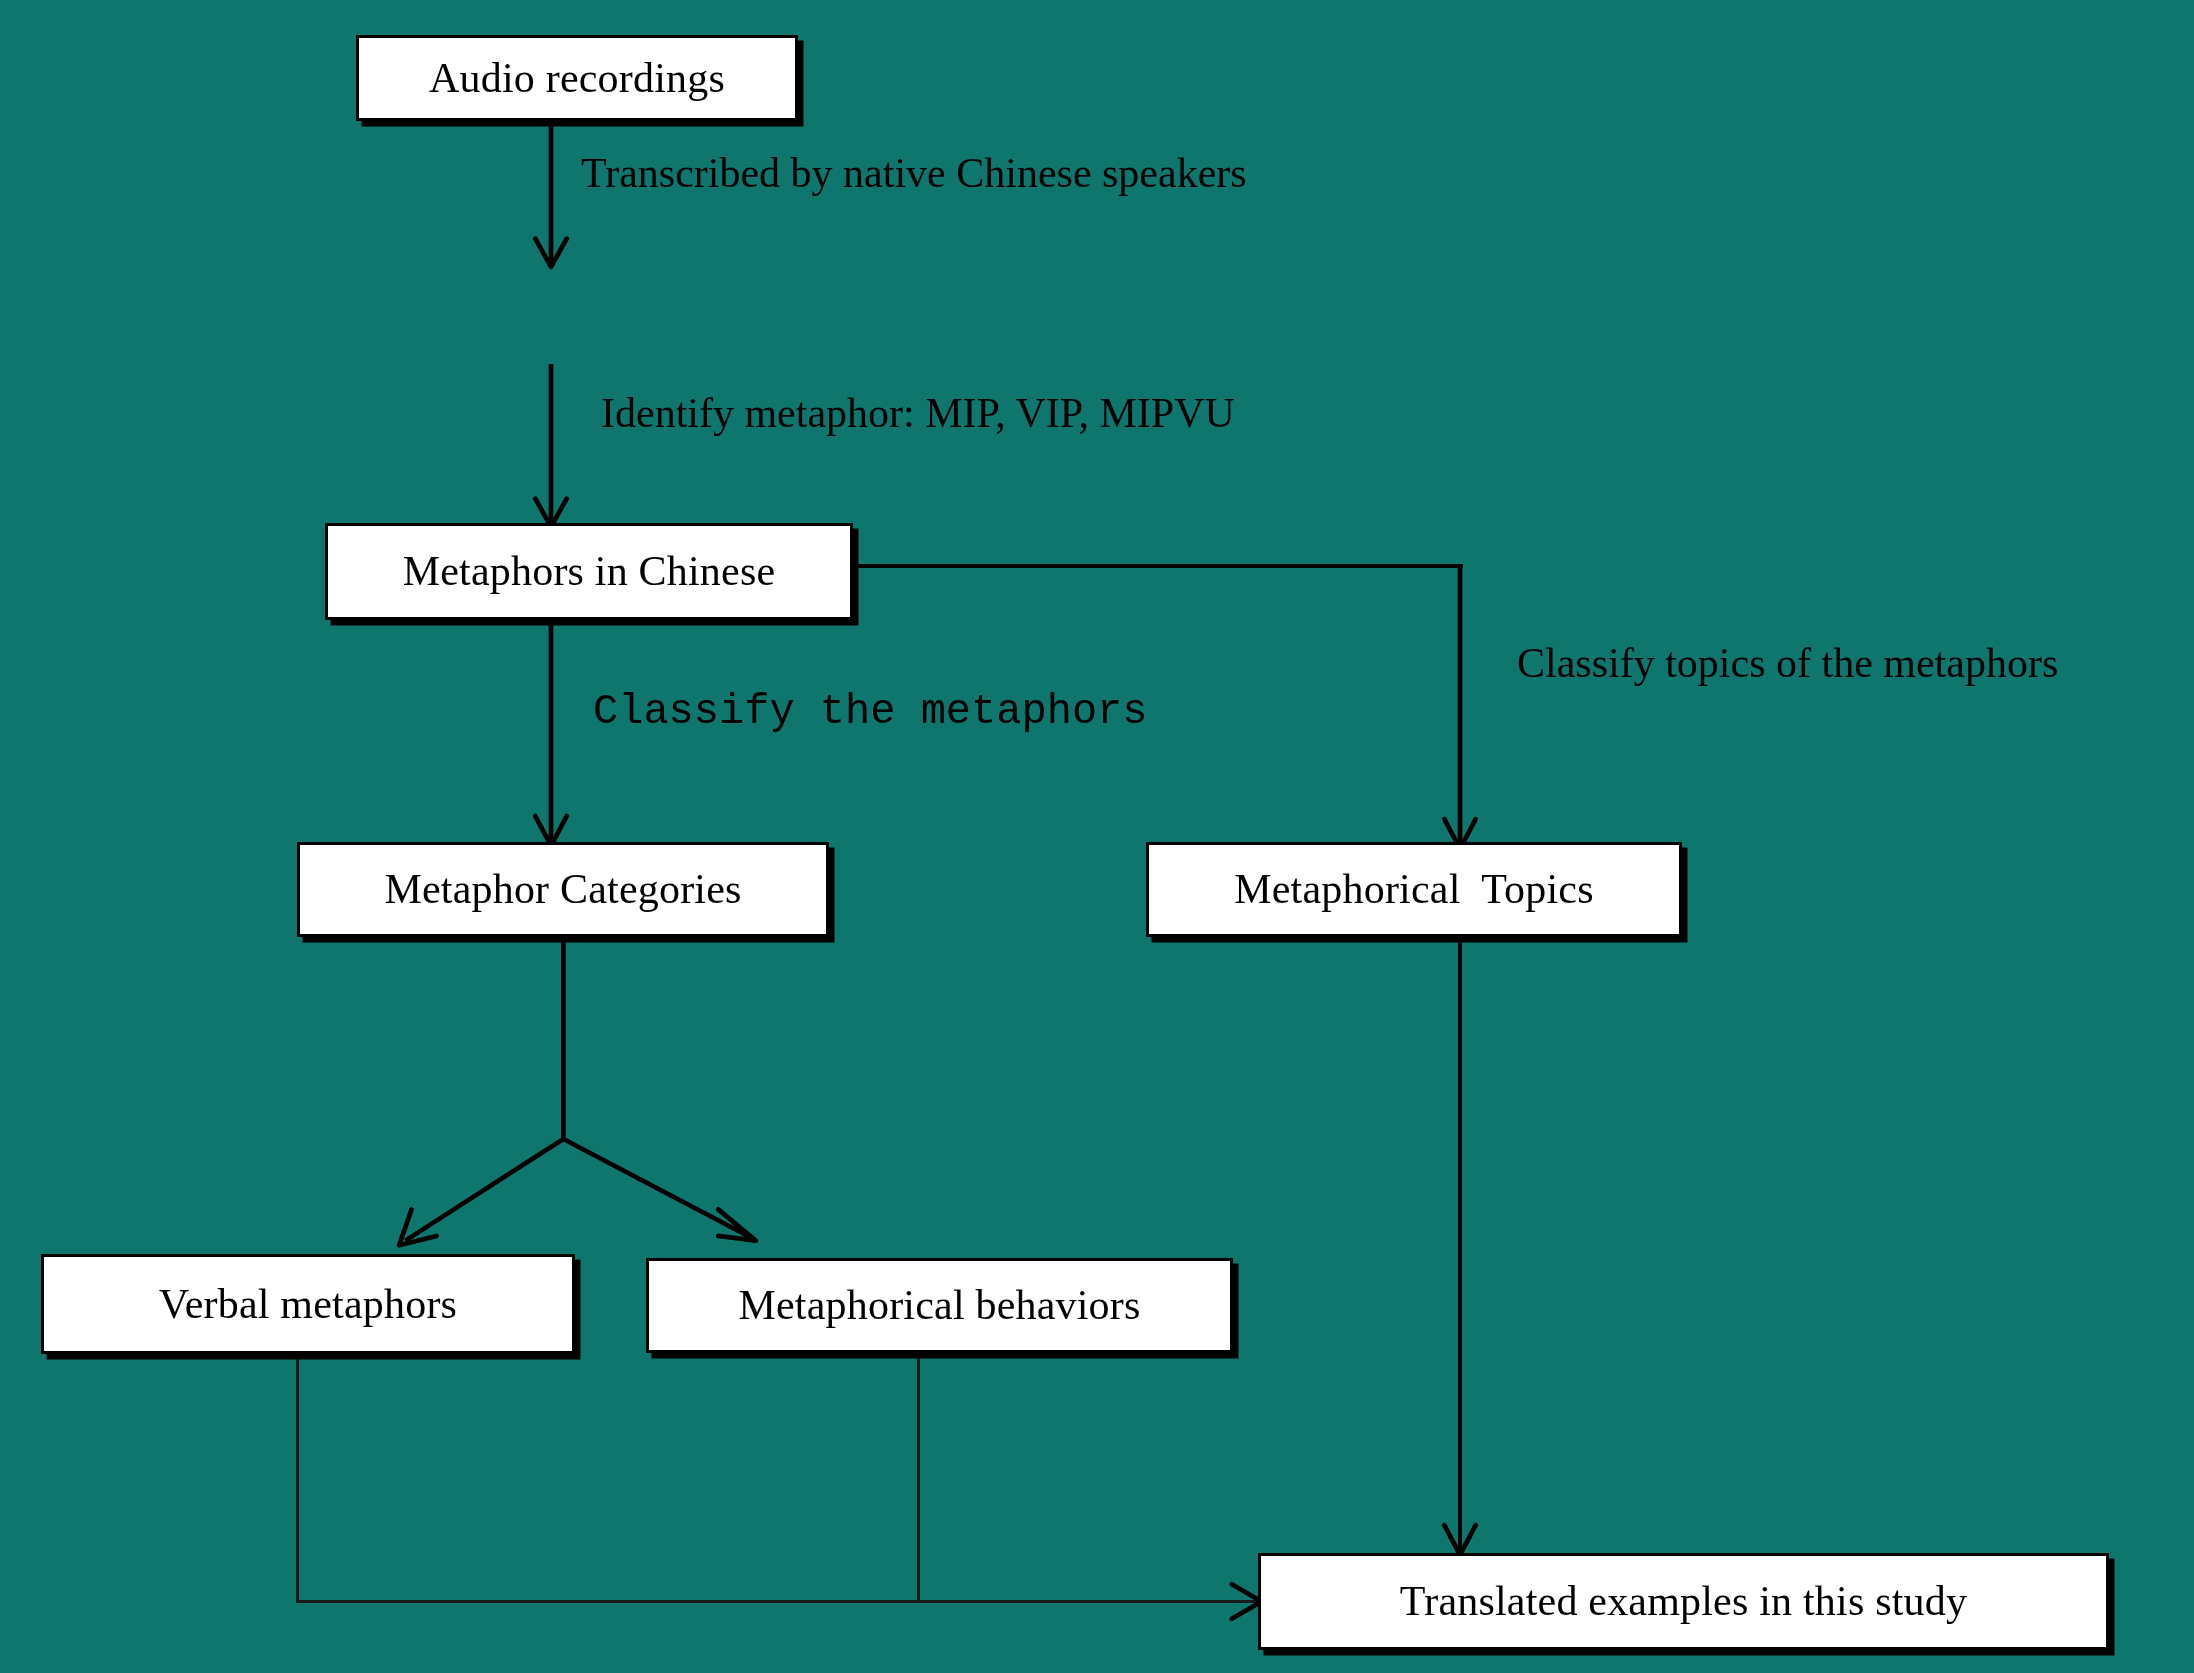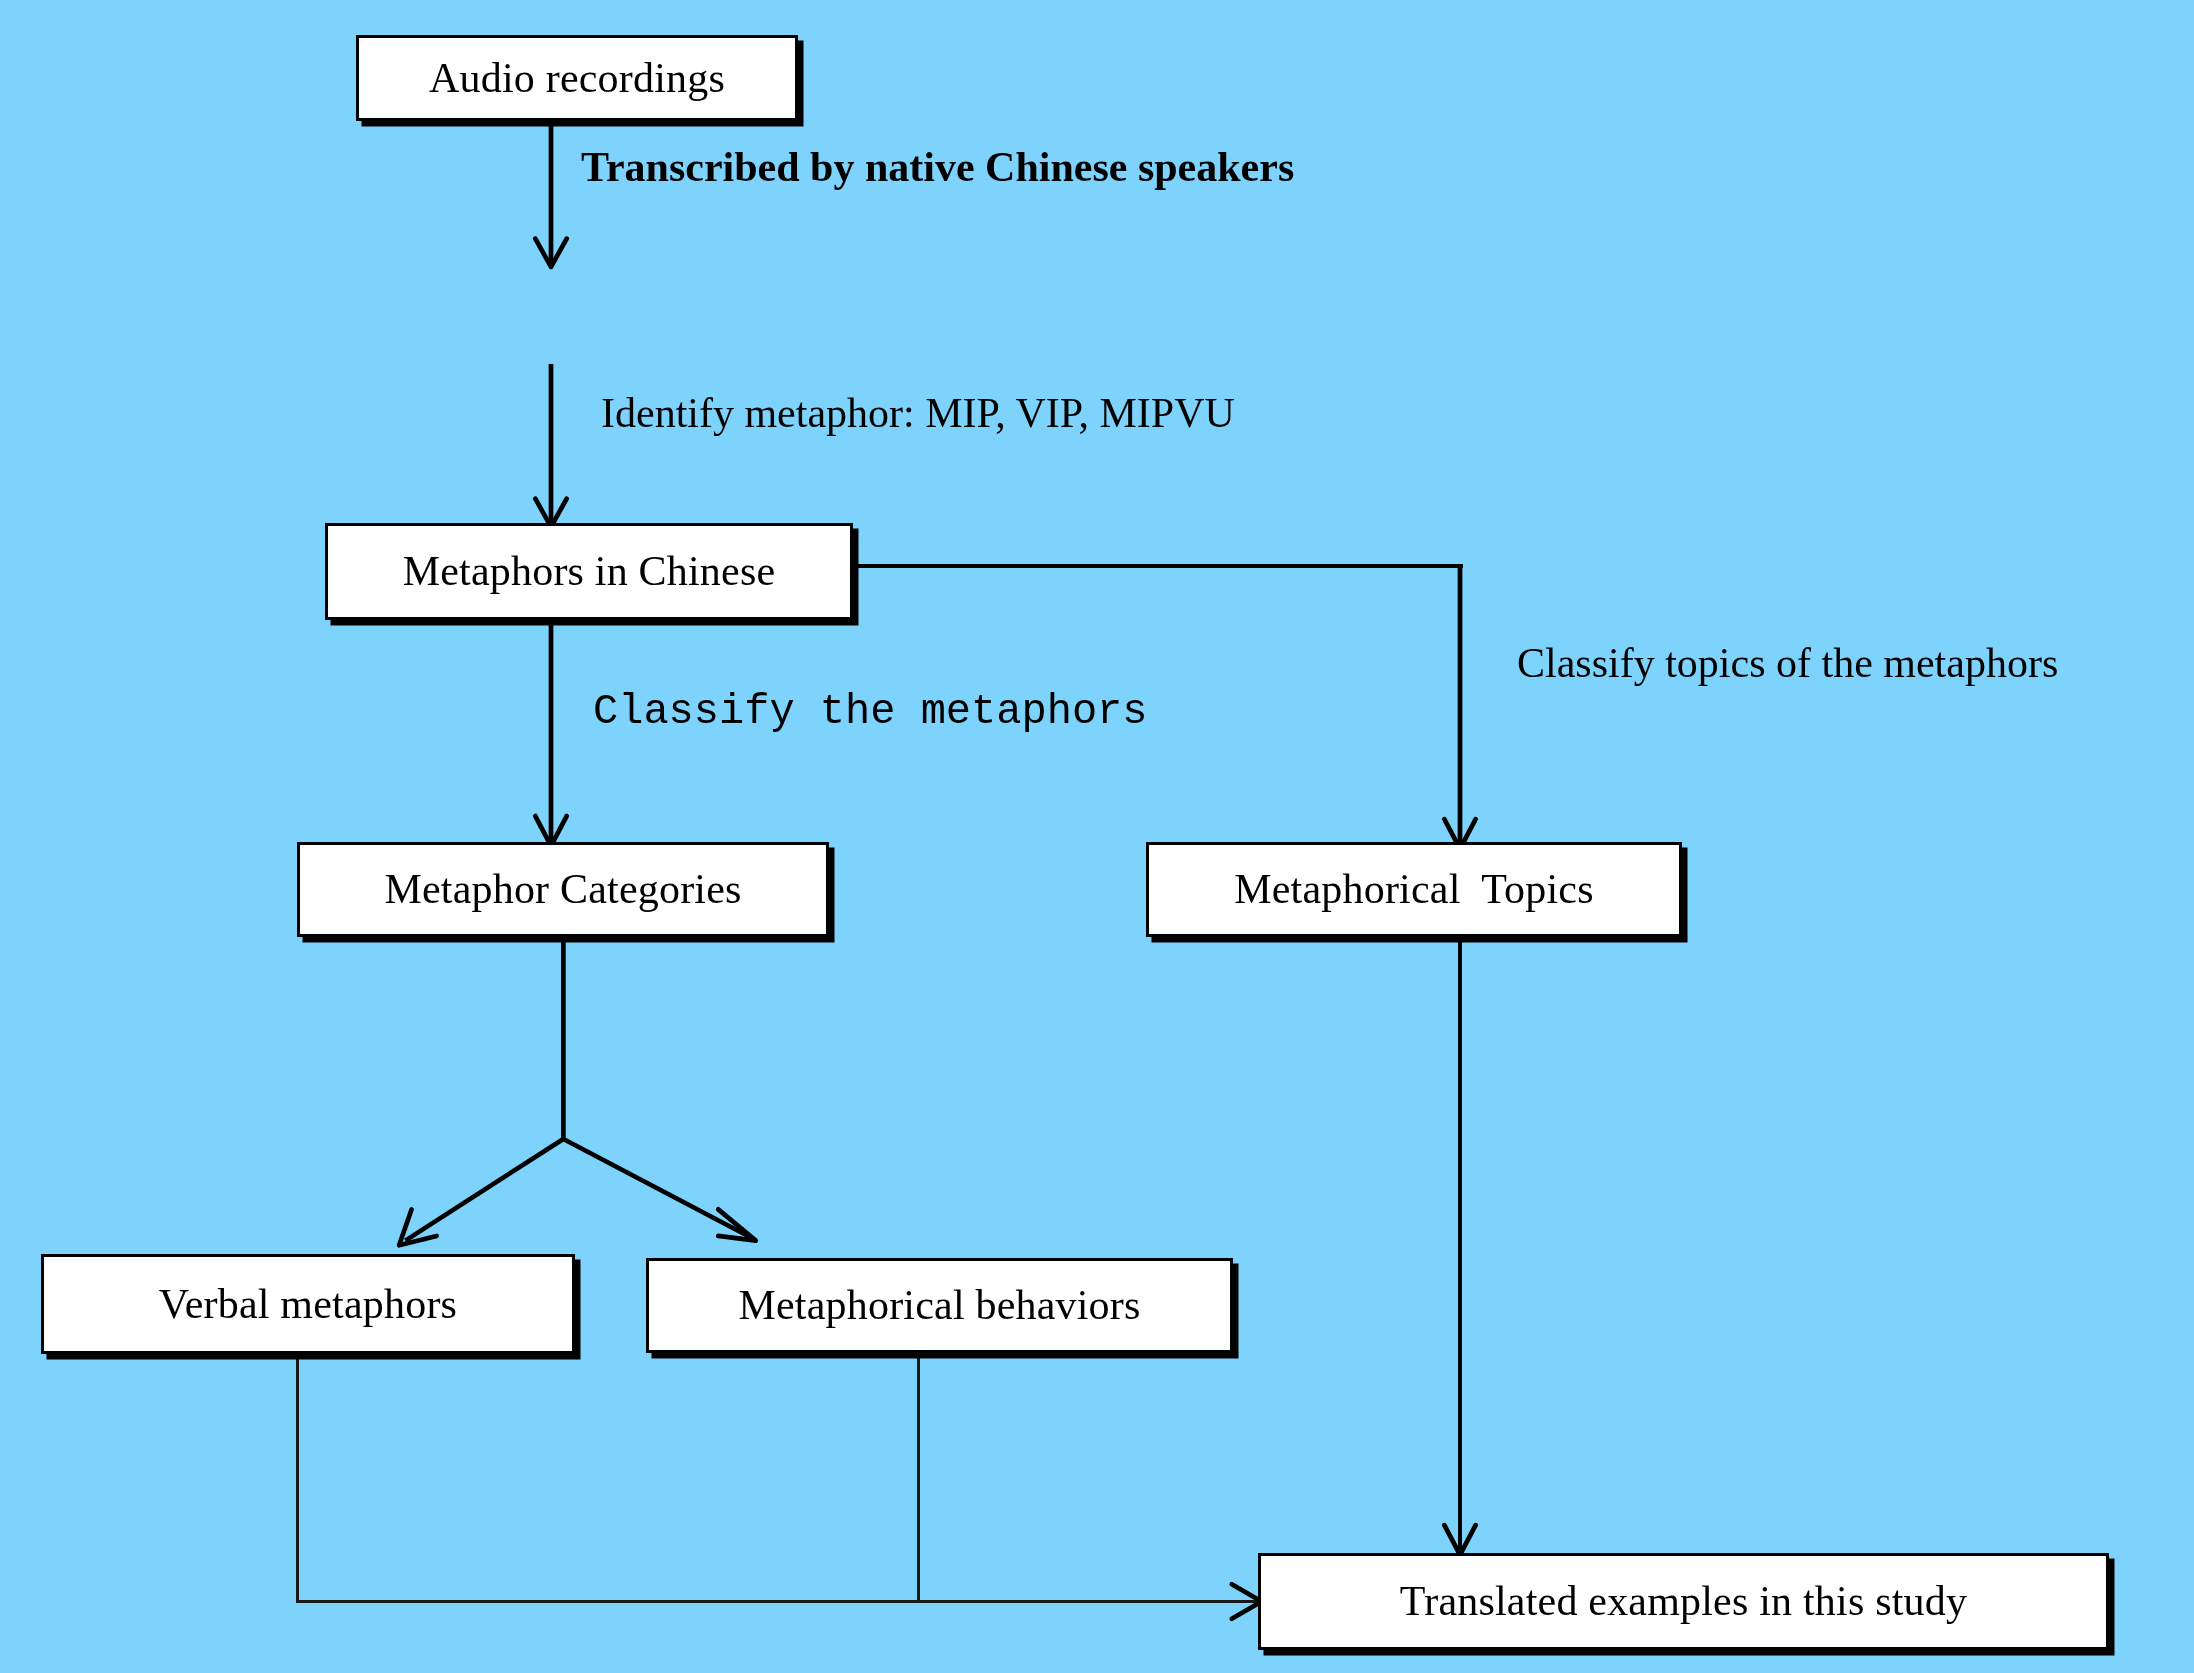--- a/index.html
+++ b/index.html
@@ -4,21 +4,21 @@
 <style>
   html, body {
     margin: 0;
     padding: 0;
     background: #ffffff;
   }
   #canvas {
     position: relative;
     width: 2194px;
     height: 1673px;
-    background: #7dd3fc;
+    background: #0f766e;
     font-family: "Liberation Serif", "DejaVu Serif", serif;
     overflow: hidden;
   }
   .node {
     position: absolute;
     box-sizing: border-box;
     background: #ffffff;
     border: 3.9px solid #000000;
     box-shadow: 5.5px 5.5px 0 0 #000000;
     display: flex;
@@ -94,21 +94,21 @@
 
   <div class="node" style="left:1258px; top:1553px; width:851px; height:97px;">
     <span class="node-label">Translated examples in this study</span>
   </div>
 
   <svg class="arrow-svg" style="left:532px; top:121px; width:38px; height:149px;" viewBox="0 0 48 190">
     <line x1="24" y1="0" x2="24" y2="182" stroke-width="6"></line>
     <path d="M 4 150 L 24 186 L 44 150" stroke-width="6" stroke-linecap="round" stroke-linejoin="round"></path>
   </svg>
 
-  <div class="edge-label" style="left:581px; top:146px;font-weight:bold;">Transcribed by native Chinese speakers</div>
+  <div class="edge-label" style="left:581px; top:152px;">Transcribed by native Chinese speakers</div>
 
   <svg class="arrow-svg" style="left:532px; top:364px; width:38px; height:166px;" viewBox="0 0 48 212">
     <line x1="24" y1="0" x2="24" y2="204" stroke-width="6"></line>
     <path d="M 4 172 L 24 208 L 44 172" stroke-width="6" stroke-linecap="round" stroke-linejoin="round"></path>
   </svg>
 
   <div class="edge-label" style="left:601px; top:392px;">Identify metaphor: MIP, VIP, MIPVU</div>
 
   <svg class="arrow-svg" style="left:532px; top:620px; width:38px; height:229px;" viewBox="0 0 48 292">
     <line x1="24" y1="0" x2="24" y2="284" stroke-width="6"></line>

